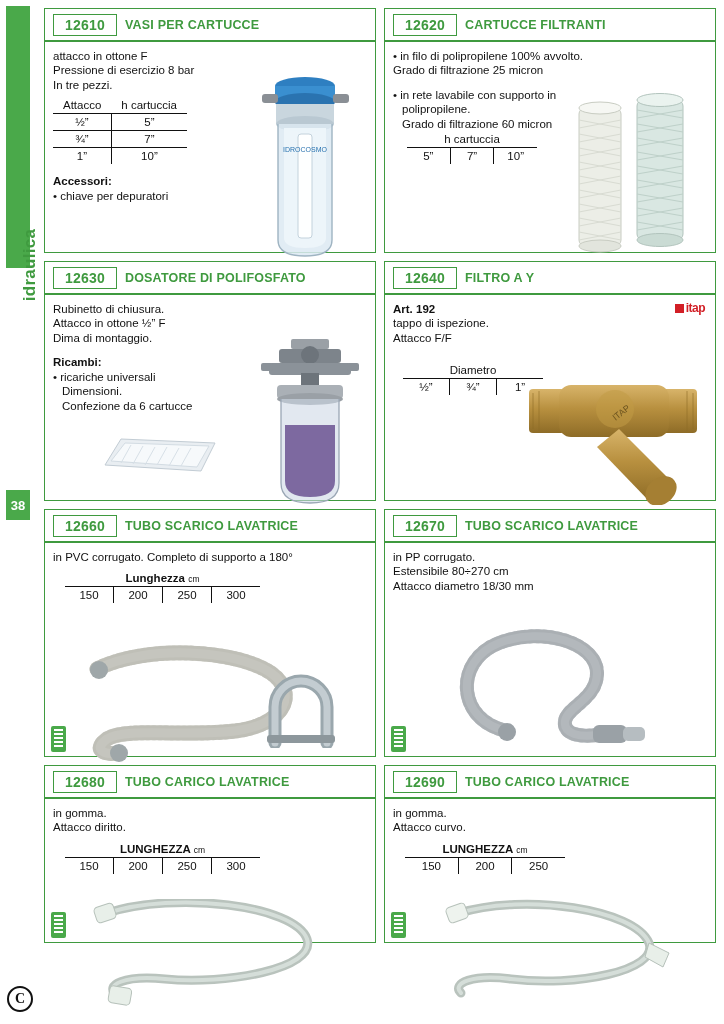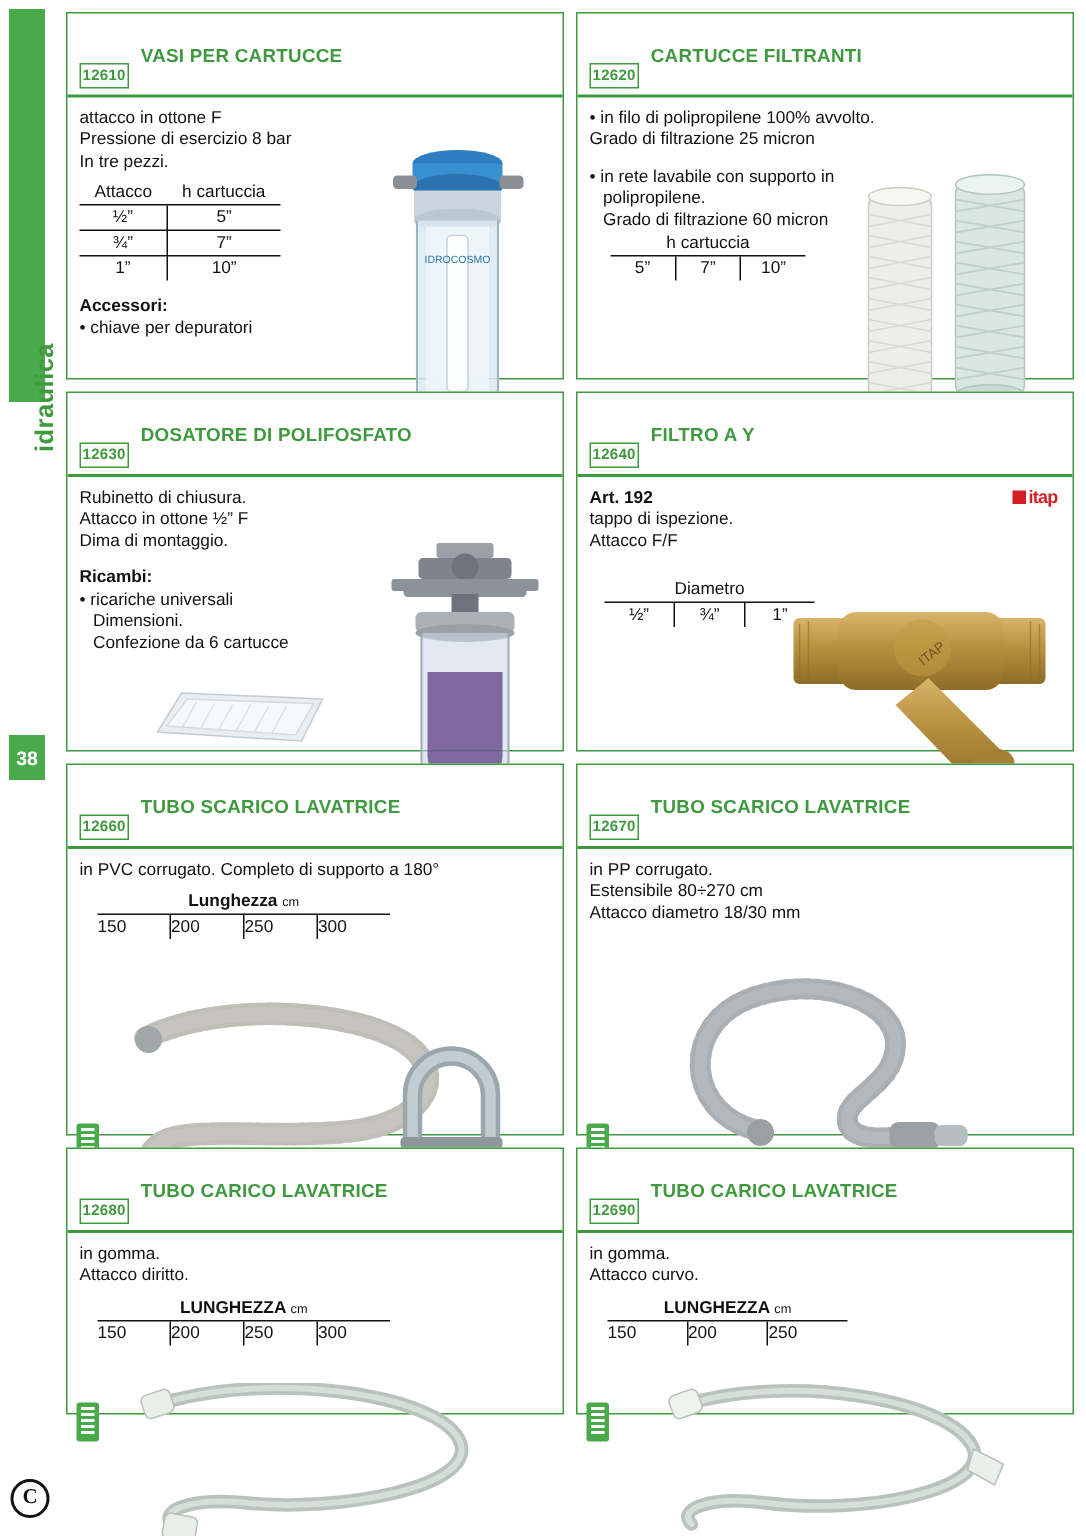--- a/index.html
+++ b/index.html
@@ -99,25 +99,24 @@
 
   .head {
     display: flex;
     align-items: center;
     gap: 8px;
     padding: 5px 6px 4px 8px;
   }
   .code {
     border: 1.2px solid #3f9a3f;
     color: #3f9a3f;
-    font-size: 10px;
+    font-size: 14px;
     font-weight: bold;
-    padding: 2px 1px;
+    padding: 2px 11px;
     letter-spacing: .2px;
-    margin-top: 28px;
   }
   .title {
     color: #3f9a3f;
     font-size: 12.5px;
     font-weight: bold;
     letter-spacing: .2px;
   }
   .hr {
     height: 1.5px;
     background: #3f9a3f;
@@ -173,20 +172,21 @@
     border-bottom: 1px solid #111;
     padding-bottom: 2px;
     font-weight: bold;
   }
   .lt .cap small { font-size: 8.5px; font-weight: normal; }
   .lt .row {
     display: flex;
   }
   .lt .row div {
     flex: 1;
+    text-align: center;
     font-size: 11.5px;
     padding: 2px 0;
     border-right: 1px solid #111;
   }
   .lt .row div:last-child { border-right: none; }
 
   .dtbl { margin-top: 19px; margin-left: 10px; width: 140px; }
   .dtbl .cap {
     font-size: 11.5px; text-align: center;
     border-bottom: 1px solid #111; padding-bottom: 2px;

